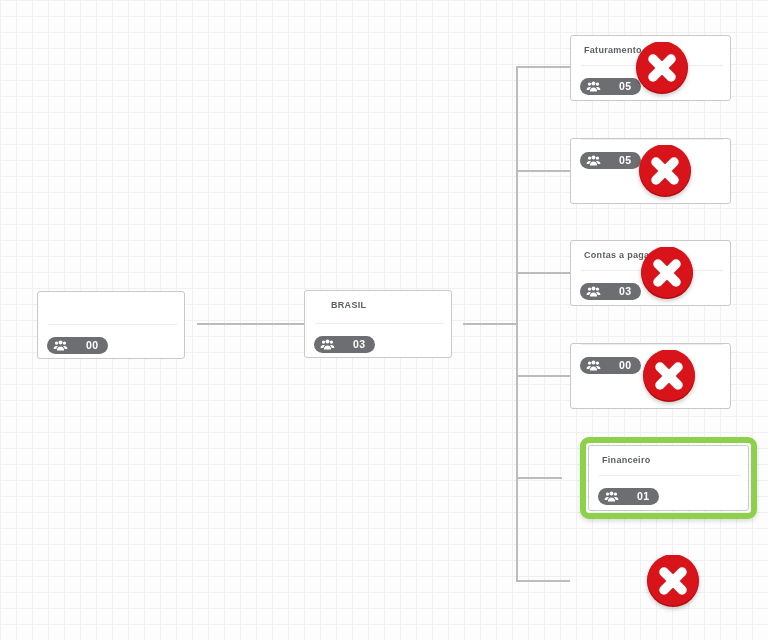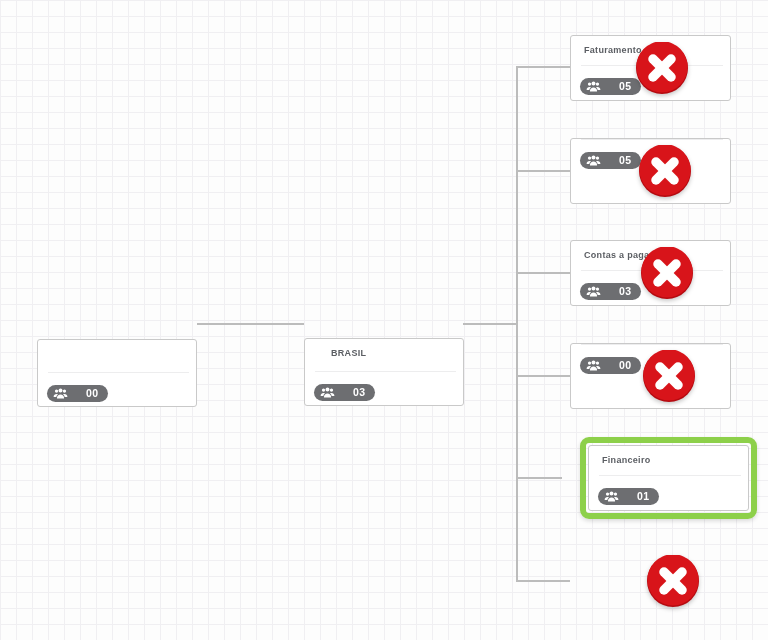--- a/index.html
+++ b/index.html
@@ -15,21 +15,21 @@
       linear-gradient(to right,#f0eff2 1px,transparent 1px),
       linear-gradient(to bottom,#f0eff2 1px,transparent 1px);
     background-size:16px 16px;
   }
   .line{position:absolute;background:#bcbcbc;z-index:1;}
   .node{
     position:absolute;z-index:2;box-sizing:border-box;
     width:161px;height:66px;
     background:#ffffff;border:1px solid #c9c9c9;border-radius:3px;
   }
-  .node-root,.node-brasil{width:160px;height:68px;margin-top:48px;}
+  .node-root,.node-brasil{width:148px;height:68px;}
   .node-title{
     height:20px;padding:9px 8px 0 13px;
     font-size:9px;line-height:11px;font-weight:bold;
     color:#5b5e63;letter-spacing:.3px;white-space:nowrap;overflow:hidden;
   }
   .node-brasil .node-title{padding-left:26px;}
   .divider{border-top:1px solid #ededee;margin:0 7px 0 10px;}
   .node-root .divider,.node-brasil .divider{margin-top:3px;}
   .badge{
     display:inline-flex;align-items:center;gap:18px;

